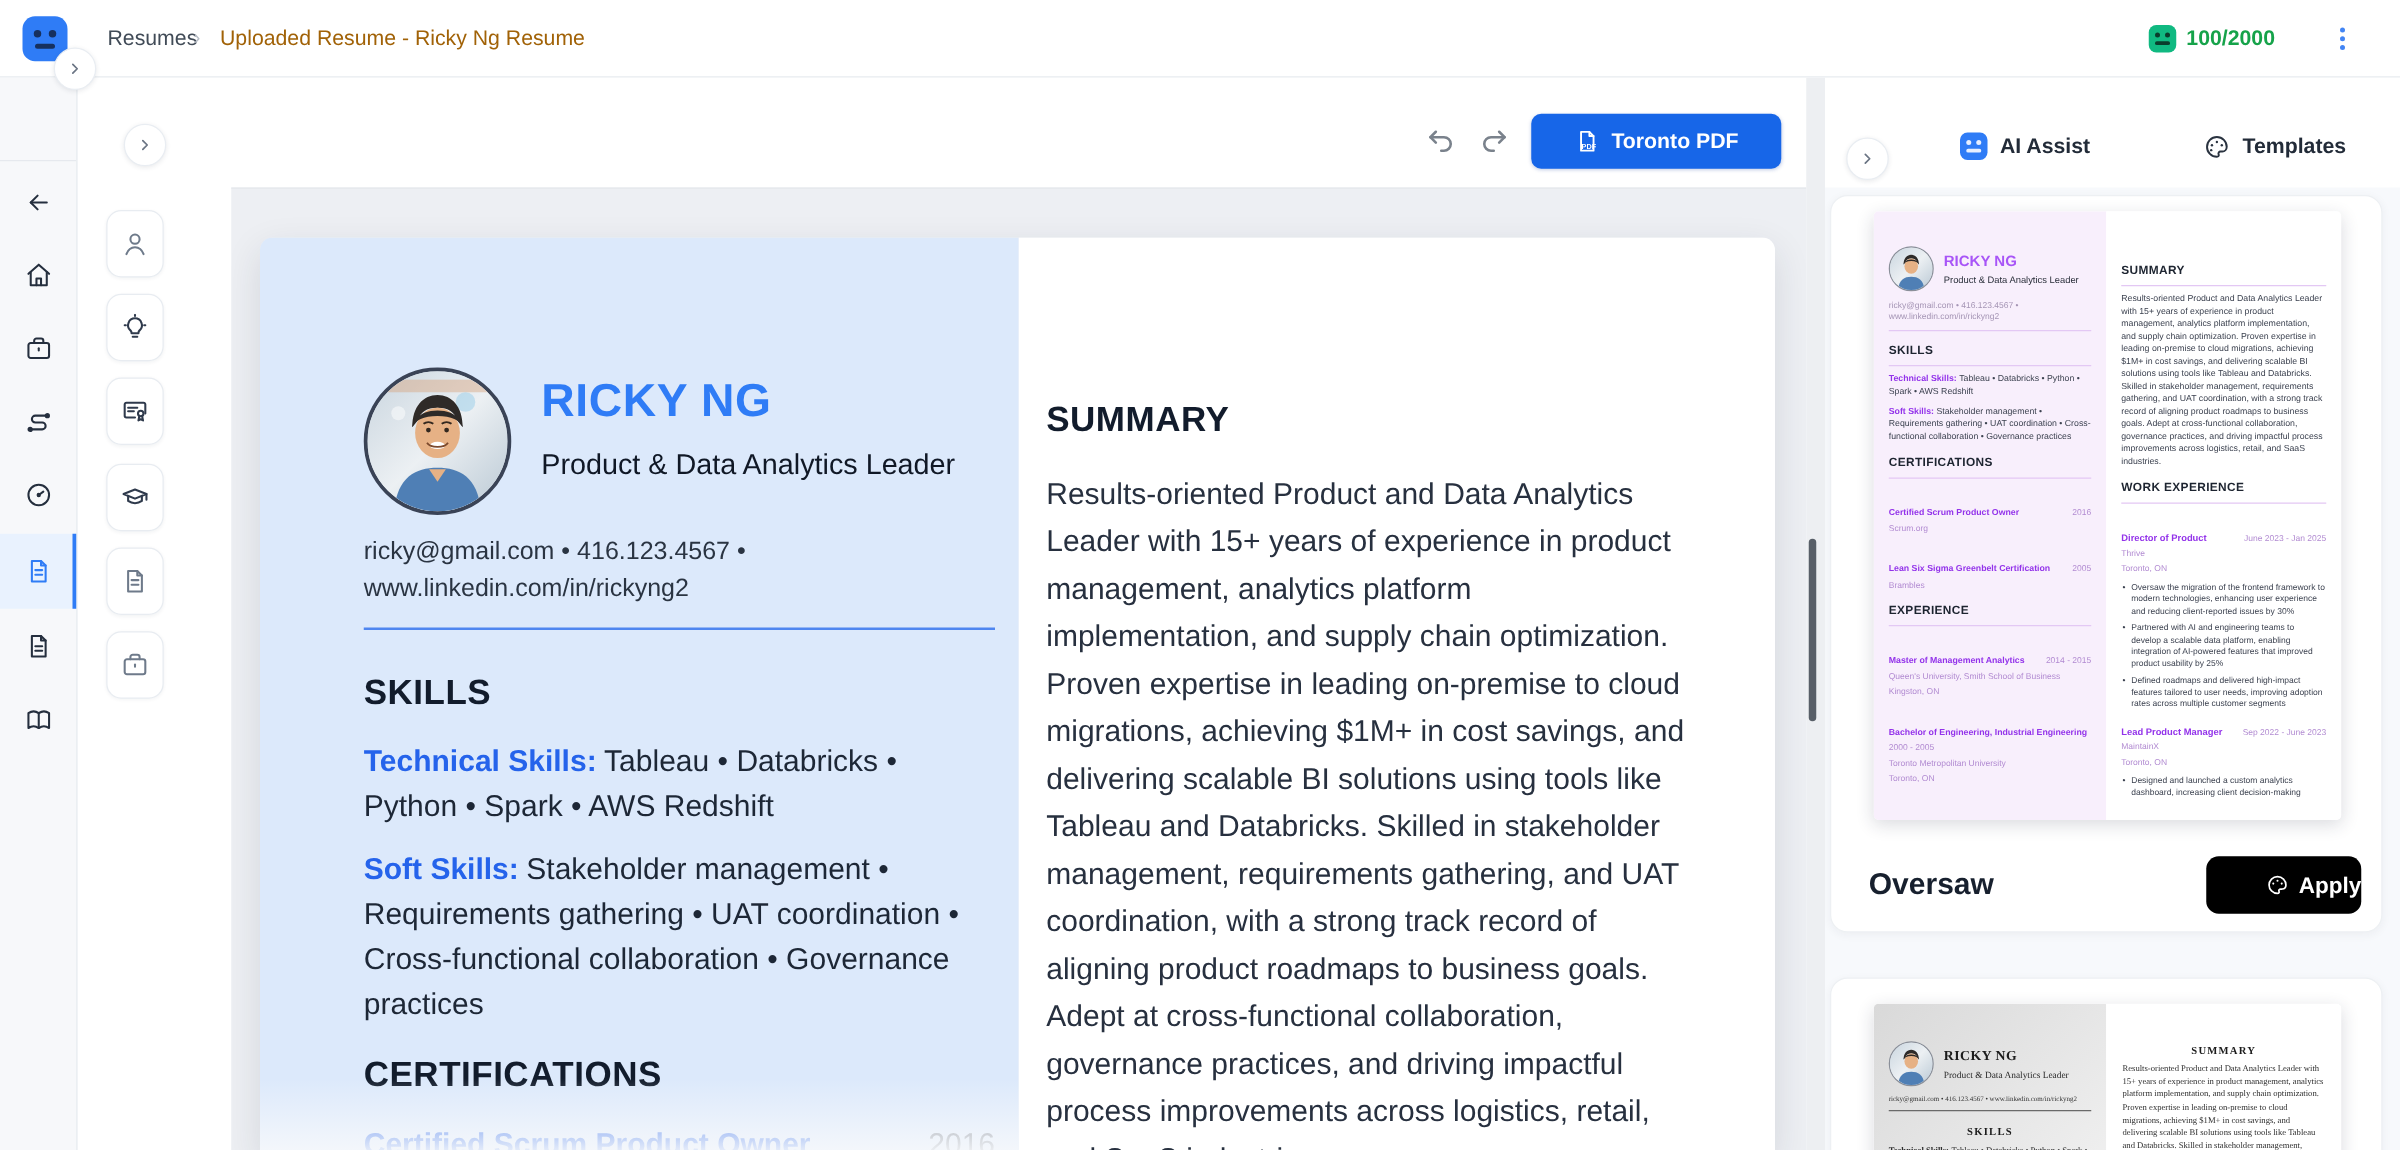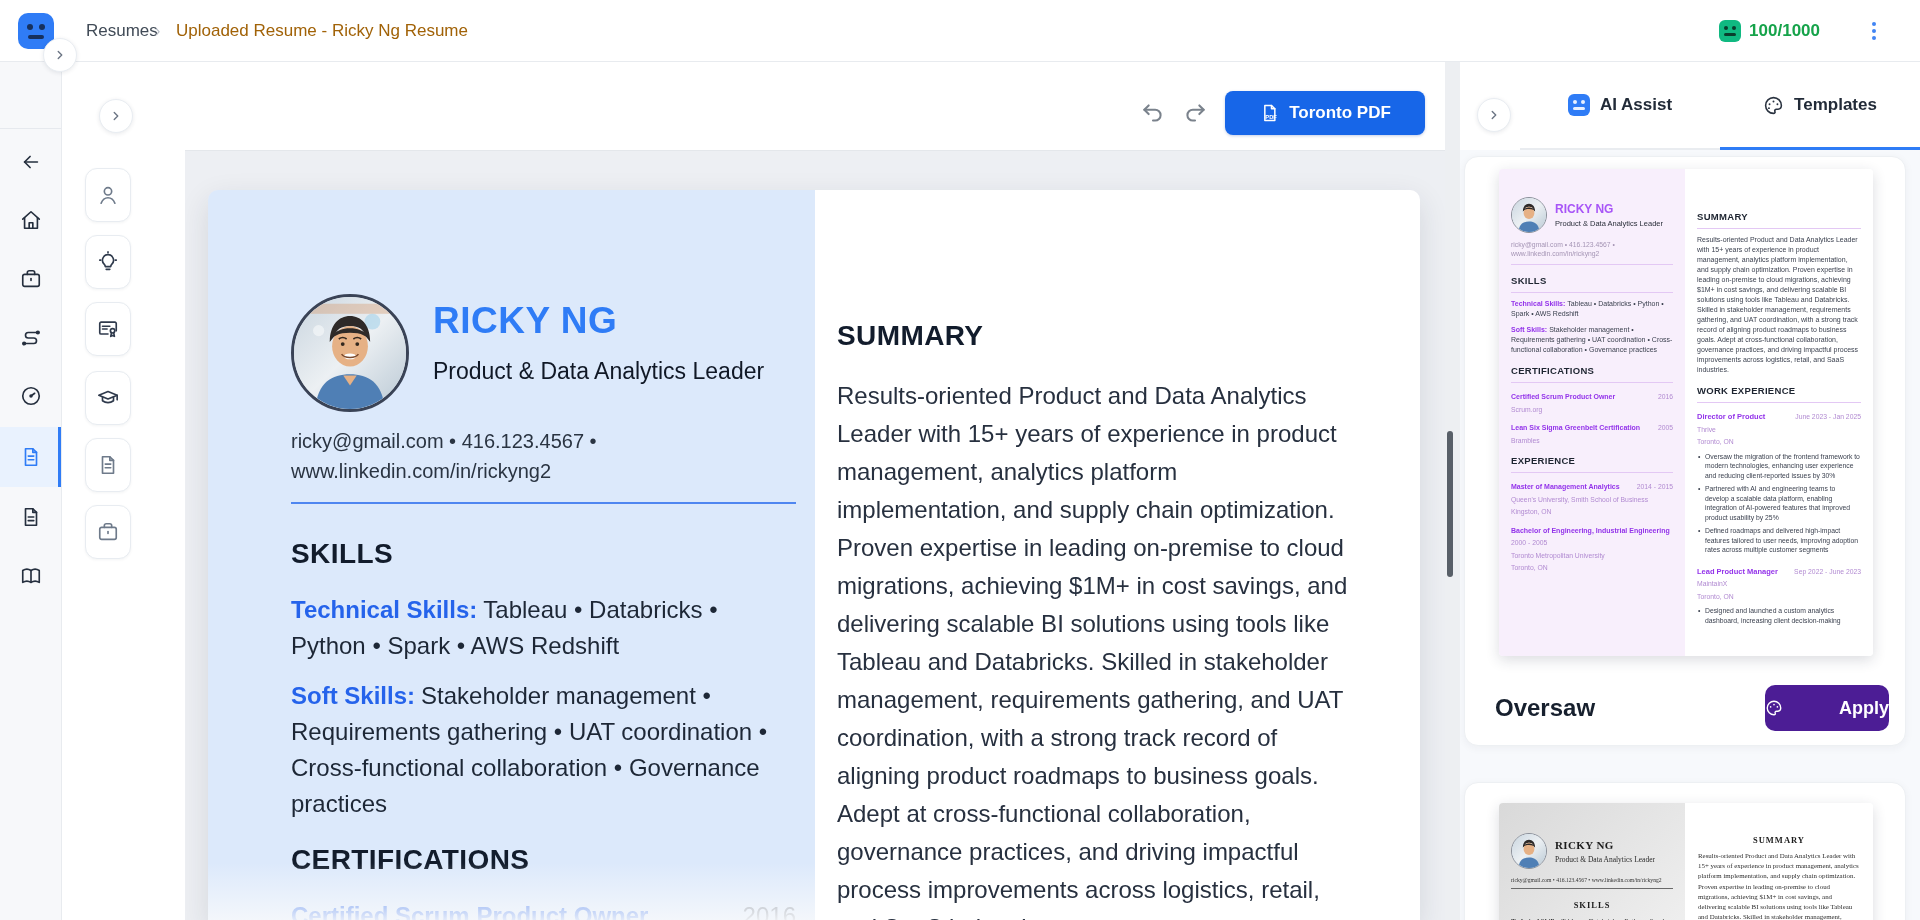--- a/index.html
+++ b/index.html
@@ -87,59 +87,59 @@
     background:linear-gradient(180deg, rgba(246,248,251,0), rgba(246,248,251,.92)); pointer-events:none; }
   .sum-body { margin-top:25px; width:512px; font-size:24px; line-height:38px; color:#27303f; }
 
   
   .gap { position:absolute; left:1445px; top:62px; bottom:0; width:15px; background:#edeff2; z-index:2; }
   .scroll-thumb { position:absolute; left:1447px; top:431px; width:6px; height:146px;
     border-radius:3px; background:#585f68; z-index:3; cursor:pointer; }
 
   
   .panel { position:absolute; left:1460px; top:62px; right:0; bottom:0; background:#fff; z-index:10; }
-  .tabbar { position:absolute; left:0; right:0; top:0; height:88px; }
+  .tabbar { position:absolute; left:0; right:0; top:12px; height:88px; }
   .tabs { position:absolute; left:60px; right:0; top:0; height:88px; display:flex;
     border-bottom:2px solid #e9ecf0; }
   .tab { position:relative; flex:1; display:flex; align-items:center; justify-content:center; gap:10px;
     font-size:17px; font-weight:bold; color:#222b38; cursor:pointer; }
   .tab.active::after { content:""; position:absolute; left:0; right:0; bottom:-2px; height:3px; background:#2f7cf6; }
   .ai-bot { width:22px; height:22px; border-radius:6px; background:#2f7cf6; }
   .ai-bot .eye { width:4px; height:4px; top:6px; background:#e8f0ff; }
   .ai-bot .eye.l { left:5px; } .ai-bot .eye.r { right:5px; }
   .ai-bot .mouth { left:5px; right:5px; top:13px; height:3px; background:#e8f0ff; }
   .panel-content { position:absolute; left:0; right:0; top:88px; bottom:0; background:#f7f9fc; overflow:hidden; }
   .tpl-card { position:absolute; left:4px; width:442px; background:#fff; border:1px solid #edf0f3;
     border-radius:14px; box-shadow:0 2px 8px rgba(30,40,60,.05); cursor:pointer; }
   .tpl-card.one { top:6px; height:590px; }
   .tpl-card.two { top:632px; height:400px; }
   .preview { position:absolute; left:34px; top:12px; width:374px; height:487px; display:flex;
     border-radius:4px; overflow:hidden; box-shadow:0 4px 14px rgba(30,40,60,.16); background:#fff; }
   .tpl-card.two .preview { top:20px; height:380px; }
   .card-footer { position:absolute; left:30px; right:16px; bottom:14px; display:flex;
     align-items:center; justify-content:space-between; }
   .tpl-name { font-size:24px; font-weight:bold; color:#17202e; }
-  .apply-btn { width:124px; height:46px; border:none; border-radius:10px; background:#4c1d95; color:#fff;
-    font-size:18px; font-weight:bold; display:flex; align-items:center; justify-content:space-between; gap:8px;
+  .apply-btn { width:124px; height:46px; border:none; border-radius:10px; background:#000000; color:#fff;
+    font-size:18px; font-weight:bold; display:flex; align-items:center; justify-content:flex-end; gap:8px;
     cursor:pointer; font-family:"Liberation Sans",sans-serif; }
 
   
   .pv-left { width:186px; padding:28px 12px 0 12px; background:#f8effc; }
   .pv-right { flex:1; padding:42px 12px 0 12px; background:#fff; }
   .pv-header { display:flex; align-items:center; }
   .pv-header .avatar { width:36px; height:36px; border:1px solid #8a8f99; }
   .pv-id { margin-left:8px; }
   .pv-name { font-size:12px; font-weight:bold; color:#a855f7; }
   .pv-title { margin-top:3px; font-size:7.5px; color:#2a2f3a; }
   .pv-contact { margin-top:7px; font-size:6.8px; line-height:9px; color:#a595b5; }
   .pv-hr { margin-top:6px; border-top:1px solid #e3c8f4; }
   .pv-h { margin-top:10px; font-size:9.5px; font-weight:bold; color:#1d2430; letter-spacing:.3px; }
   .pv-body { margin-top:6px; font-size:7px; line-height:10px; color:#3c4250; }
   .pv-lbl { color:#9333ea; font-weight:bold; margin-right:2px; }
-  .pv-row { margin-top:9px; display:flex; justify-content:space-between; align-items:baseline; }
+  .pv-row { margin-top:23px; display:flex; justify-content:space-between; align-items:baseline; }
   .pv-bold { color:#9333ea; font-weight:bold; font-size:7px; line-height:9.5px; }
   .pv-date { color:#b18ad1; font-size:6.8px; white-space:nowrap; margin-left:6px; }
   .pv-meta { margin-top:3px; font-size:6.8px; line-height:9.5px; color:#b18ad1; }
   .pv-bullets { margin-top:5px; }
   .pv-bullet { position:relative; padding-left:8px; font-size:6.8px; line-height:9.5px;
     color:#3c4250; margin-top:4px; }
   .pv-bullet::before { content:"•"; position:absolute; left:1px; top:0; color:#3c4250; }
 
   
   .pv2-left { width:186px; padding:30px 12px 0 12px;
@@ -183,21 +183,21 @@
       </div>
     <div class="crumb crumb-cur">
         <span>Uploaded Resume - Ricky Ng Resume</span>
       </div>
     <div class="credits">
       <span class="badge-bot bot">
         <i class="eye l"></i>
           <i class="eye r"></i>
           <i class="mouth"></i>
         </span>
-      <span class="credits-text">100/1000</span>
+      <span class="credits-text">100/2000</span>
     </div>
     <div class="kebab">
         <i></i>
         <i></i>
         <i></i>
       </div>
   </div>
 
   <div class="rail">
     <div class="rail-item" style="top:71px">

